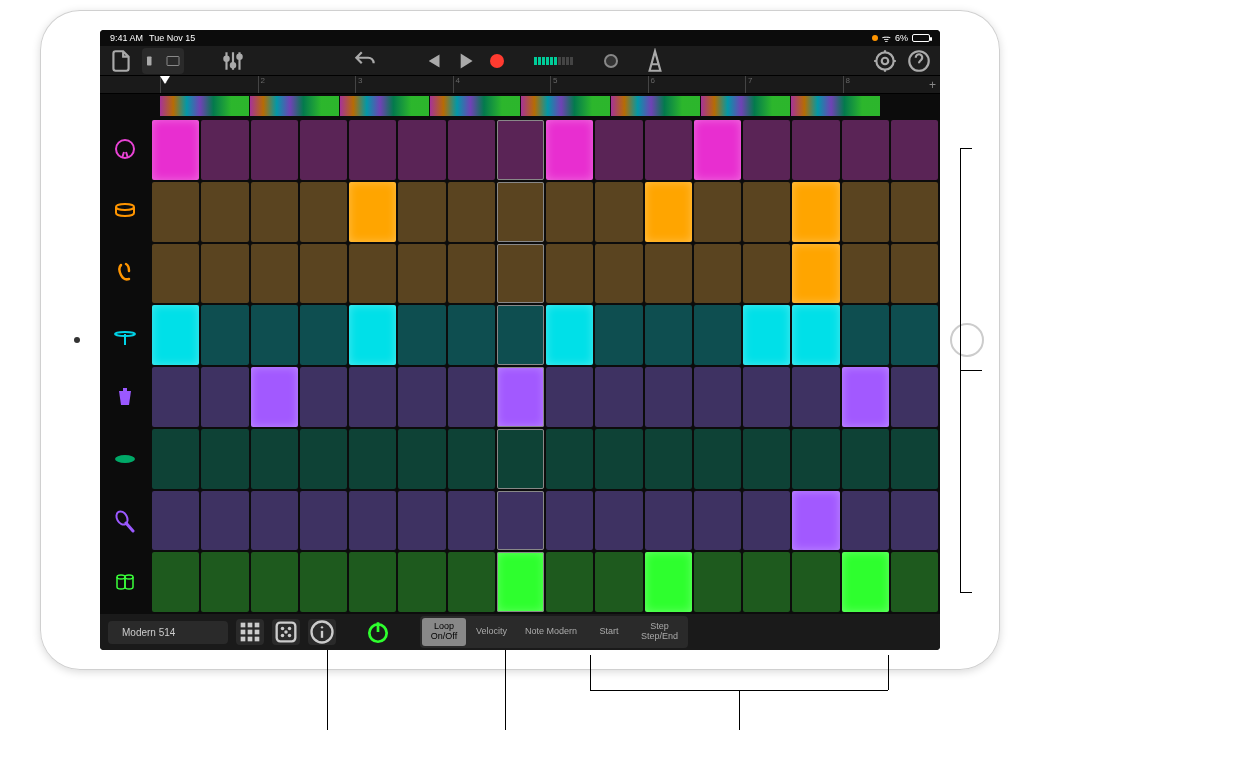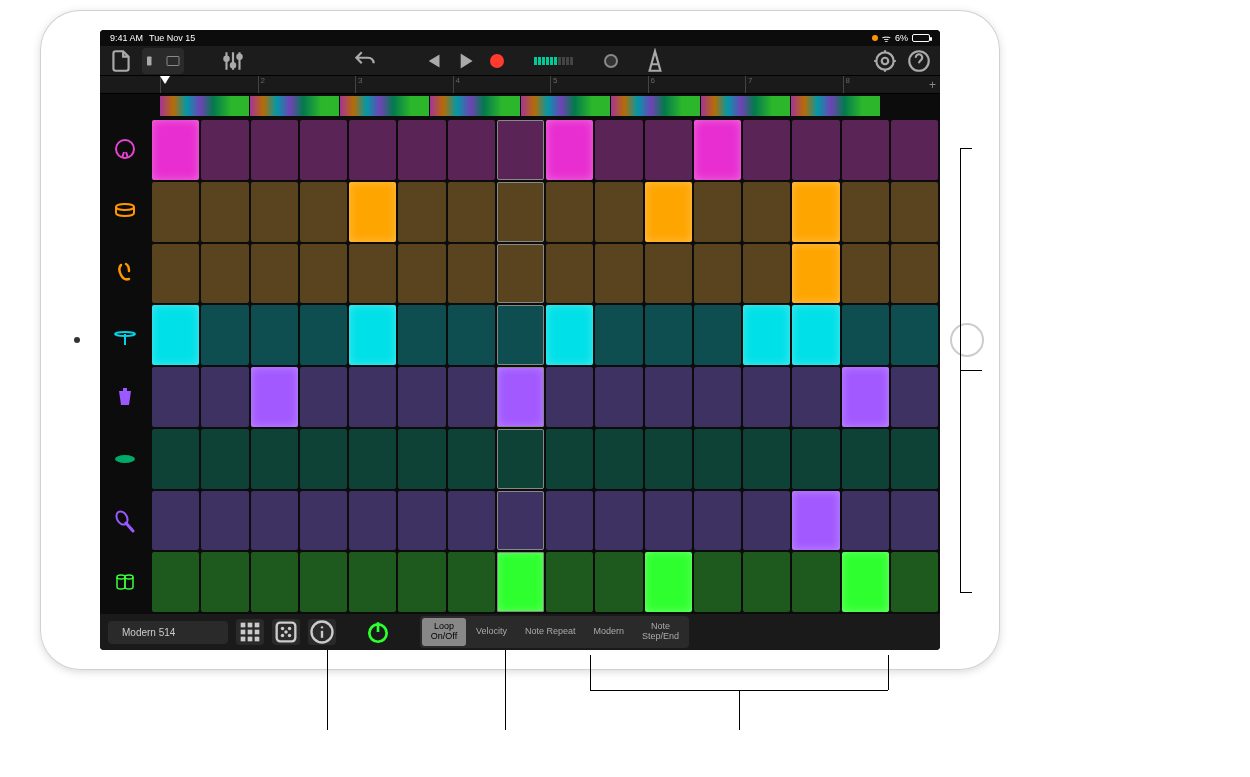--- a/index.html
+++ b/index.html
@@ -629,27 +629,27 @@
       </div>
       <div class="edit-modes" id="edit-modes">
           <div class="mode-btn active">
             <span>Loop</span>
             <span>On/Off</span>
           </div>
           <div class="mode-btn">
             <span>Velocity</span>
           </div>
           <div class="mode-btn">
-            <span>Note Repeat</span>
+            <span>Note Modern</span>
           </div>
           <div class="mode-btn">
-            <span>Modern</span>
+            <span>Start</span>
           </div>
           <div class="mode-btn">
-            <span>Note</span>
+            <span>Step</span>
             <span>Step/End</span>
           </div>
         </div>
     </div>
 
   </div>
 </div>
 
 <div class="callout v" style="left:960px; top:148px; height:445px;"></div>
 <div class="callout h" style="left:960px; top:148px; width:12px;"></div>

